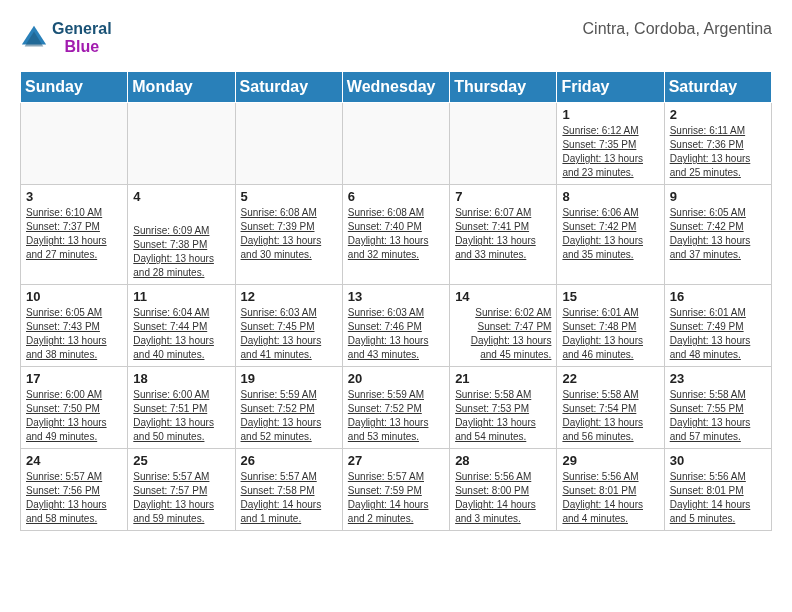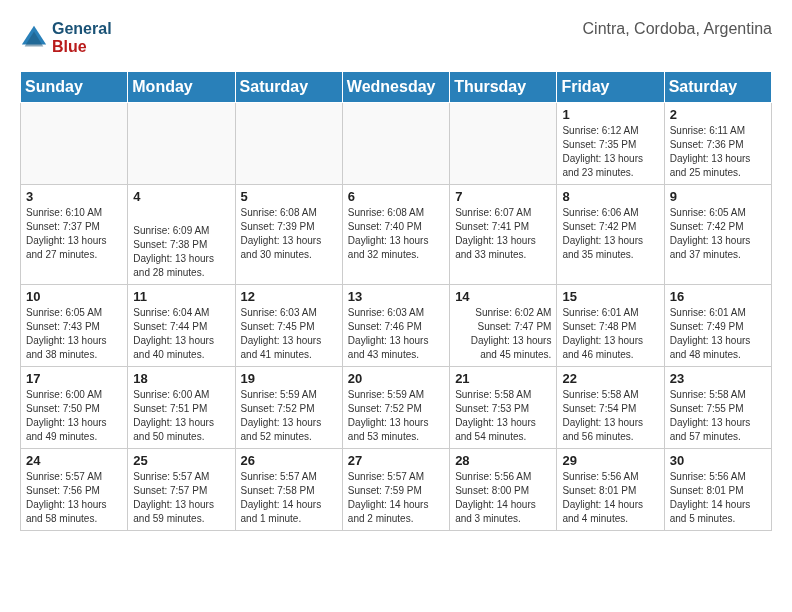--- a/index.html
+++ b/index.html
@@ -23,21 +23,22 @@
     }
     .logo-text {
       display: flex;
       flex-direction: column;
       font-size: 16px;
       font-weight: bold;
       color: #1a5276;
       line-height: 1.1;
     }
     .logo-text span:last-child {
-      color: #b91c1c;
+      color: #a21caf;
+      text-align: center;
     }
     .logo-icon {
       width: 28px;
       height: 28px;
     }
     .title-area {
       text-align: right;
     }
     .month-title {
       font-size: 36px;
@@ -77,20 +78,21 @@
       font-size: 13px;
       font-weight: bold;
       color: #222;
       display: block;
       margin-bottom: 2px;
     }
     .day-info {
       font-size: 10px;
       color: #333;
       line-height: 1.4;
+      text-decoration: underline;
     }
   </style>
 </head>
 <body>
 
 <div class="header-area">
   <div class="logo">
     <svg class="logo-icon" viewBox="0 0 30 30" xmlns="http://www.w3.org/2000/svg">
       <polygon points="15,2 28,22 2,22" fill="#2980b9"></polygon>
       <polygon points="15,8 25,24 5,24" fill="#1a5276" opacity="0.5"></polygon>

